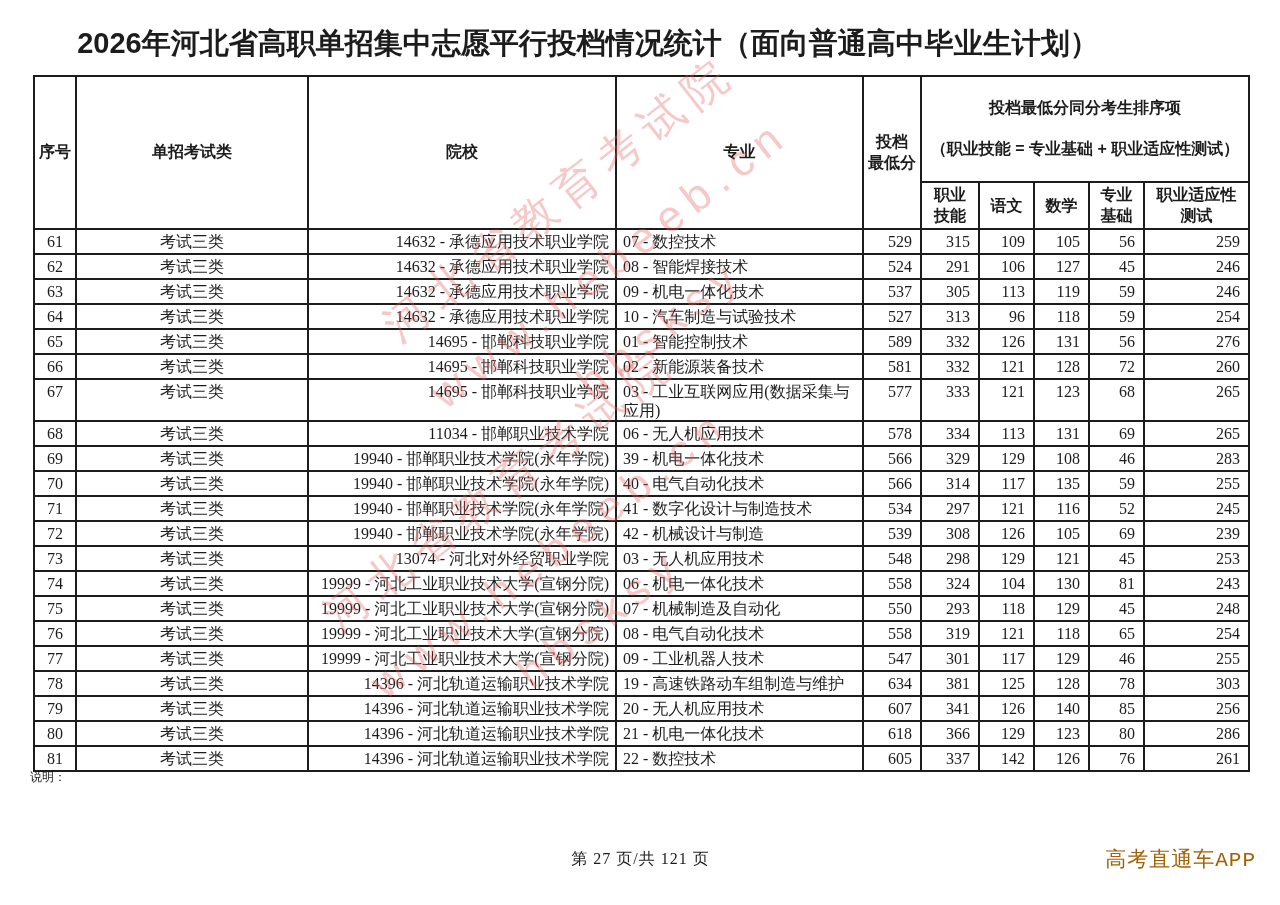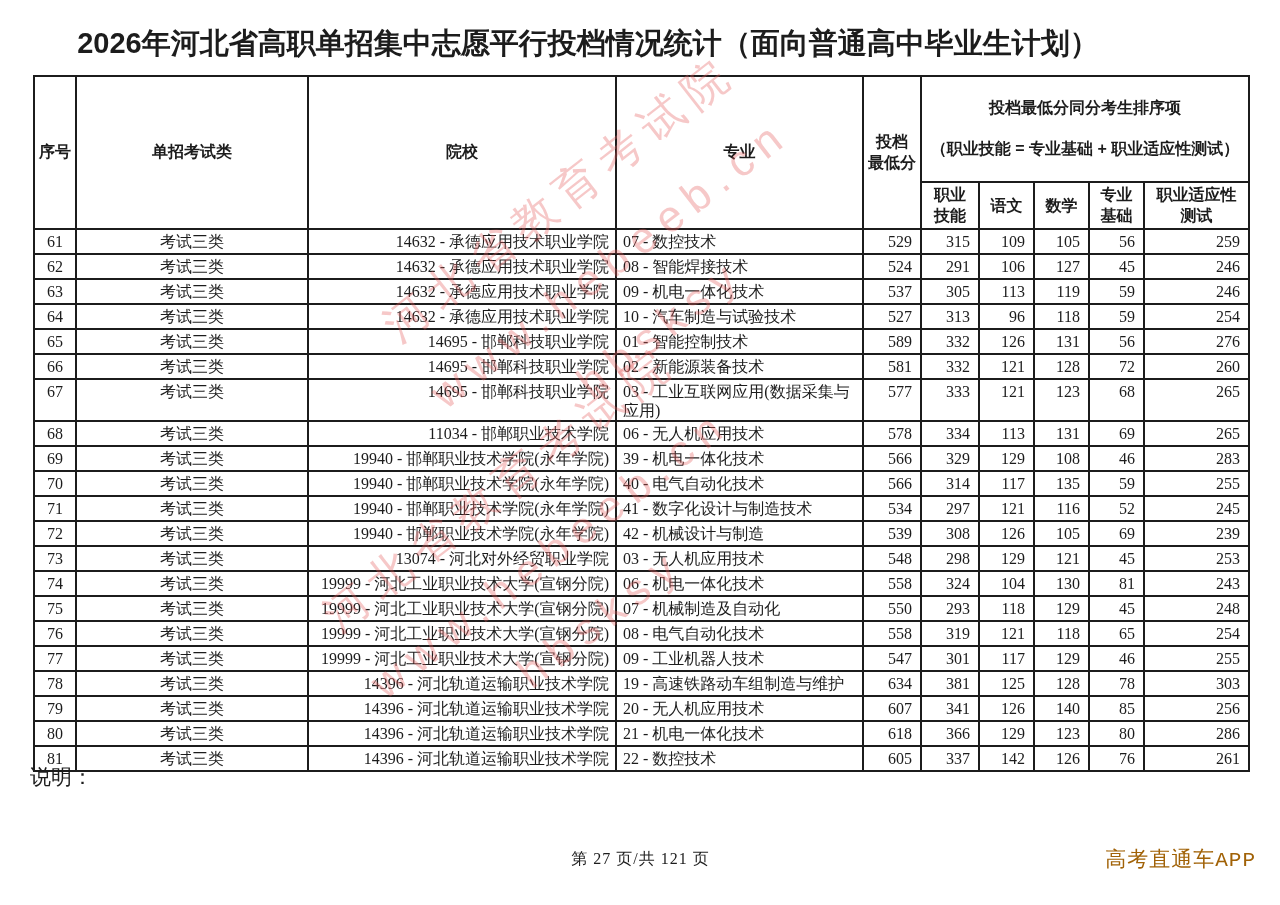--- a/index.html
+++ b/index.html
@@ -58,21 +58,21 @@
   td.c-exam_type { text-align: center; }
   td.c-college   { text-align: right; }
   td.c-major     { text-align: left; padding-right: 4px; }
   td.c-min, td.c-skill, td.c-chinese, td.c-math, td.c-base, td.c-apt {
     text-align: right; padding-right: 8px;
   }
   .notes {
     position: absolute;
     left: 30px; top: 768px;
     width: 1108px;
-    font-size: 21px;
+    font-size: 12px;
     line-height: 18px;
   }
   .notes .note-label { display: block; }
   .notes .note-item  { display: block; }
   .page-indicator {
     position: absolute;
     left: 33px; top: 849px;
     width: 1215px;
     text-align: center;
     font-size: 16px;

